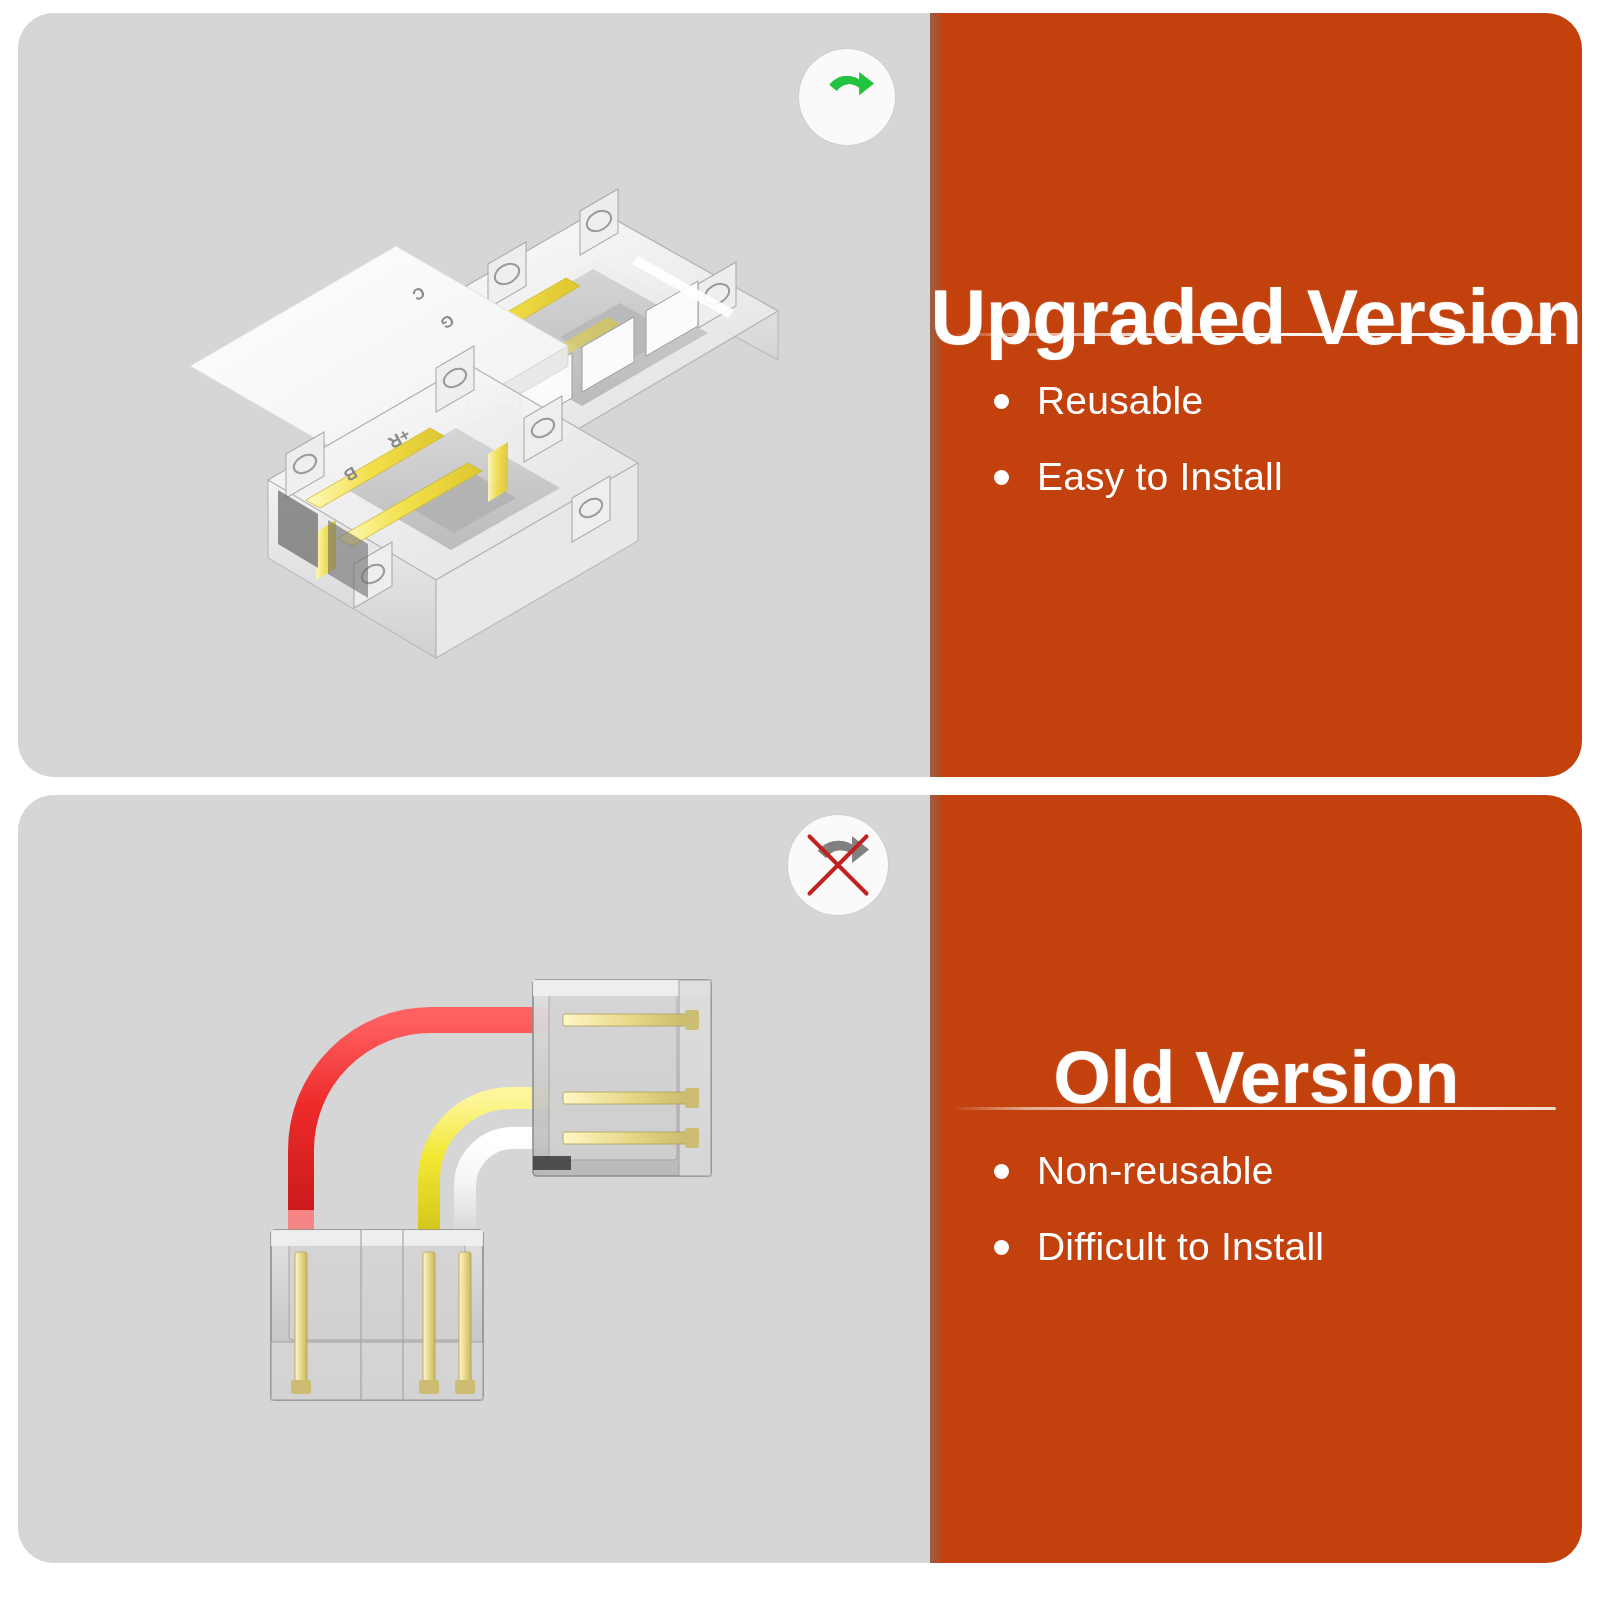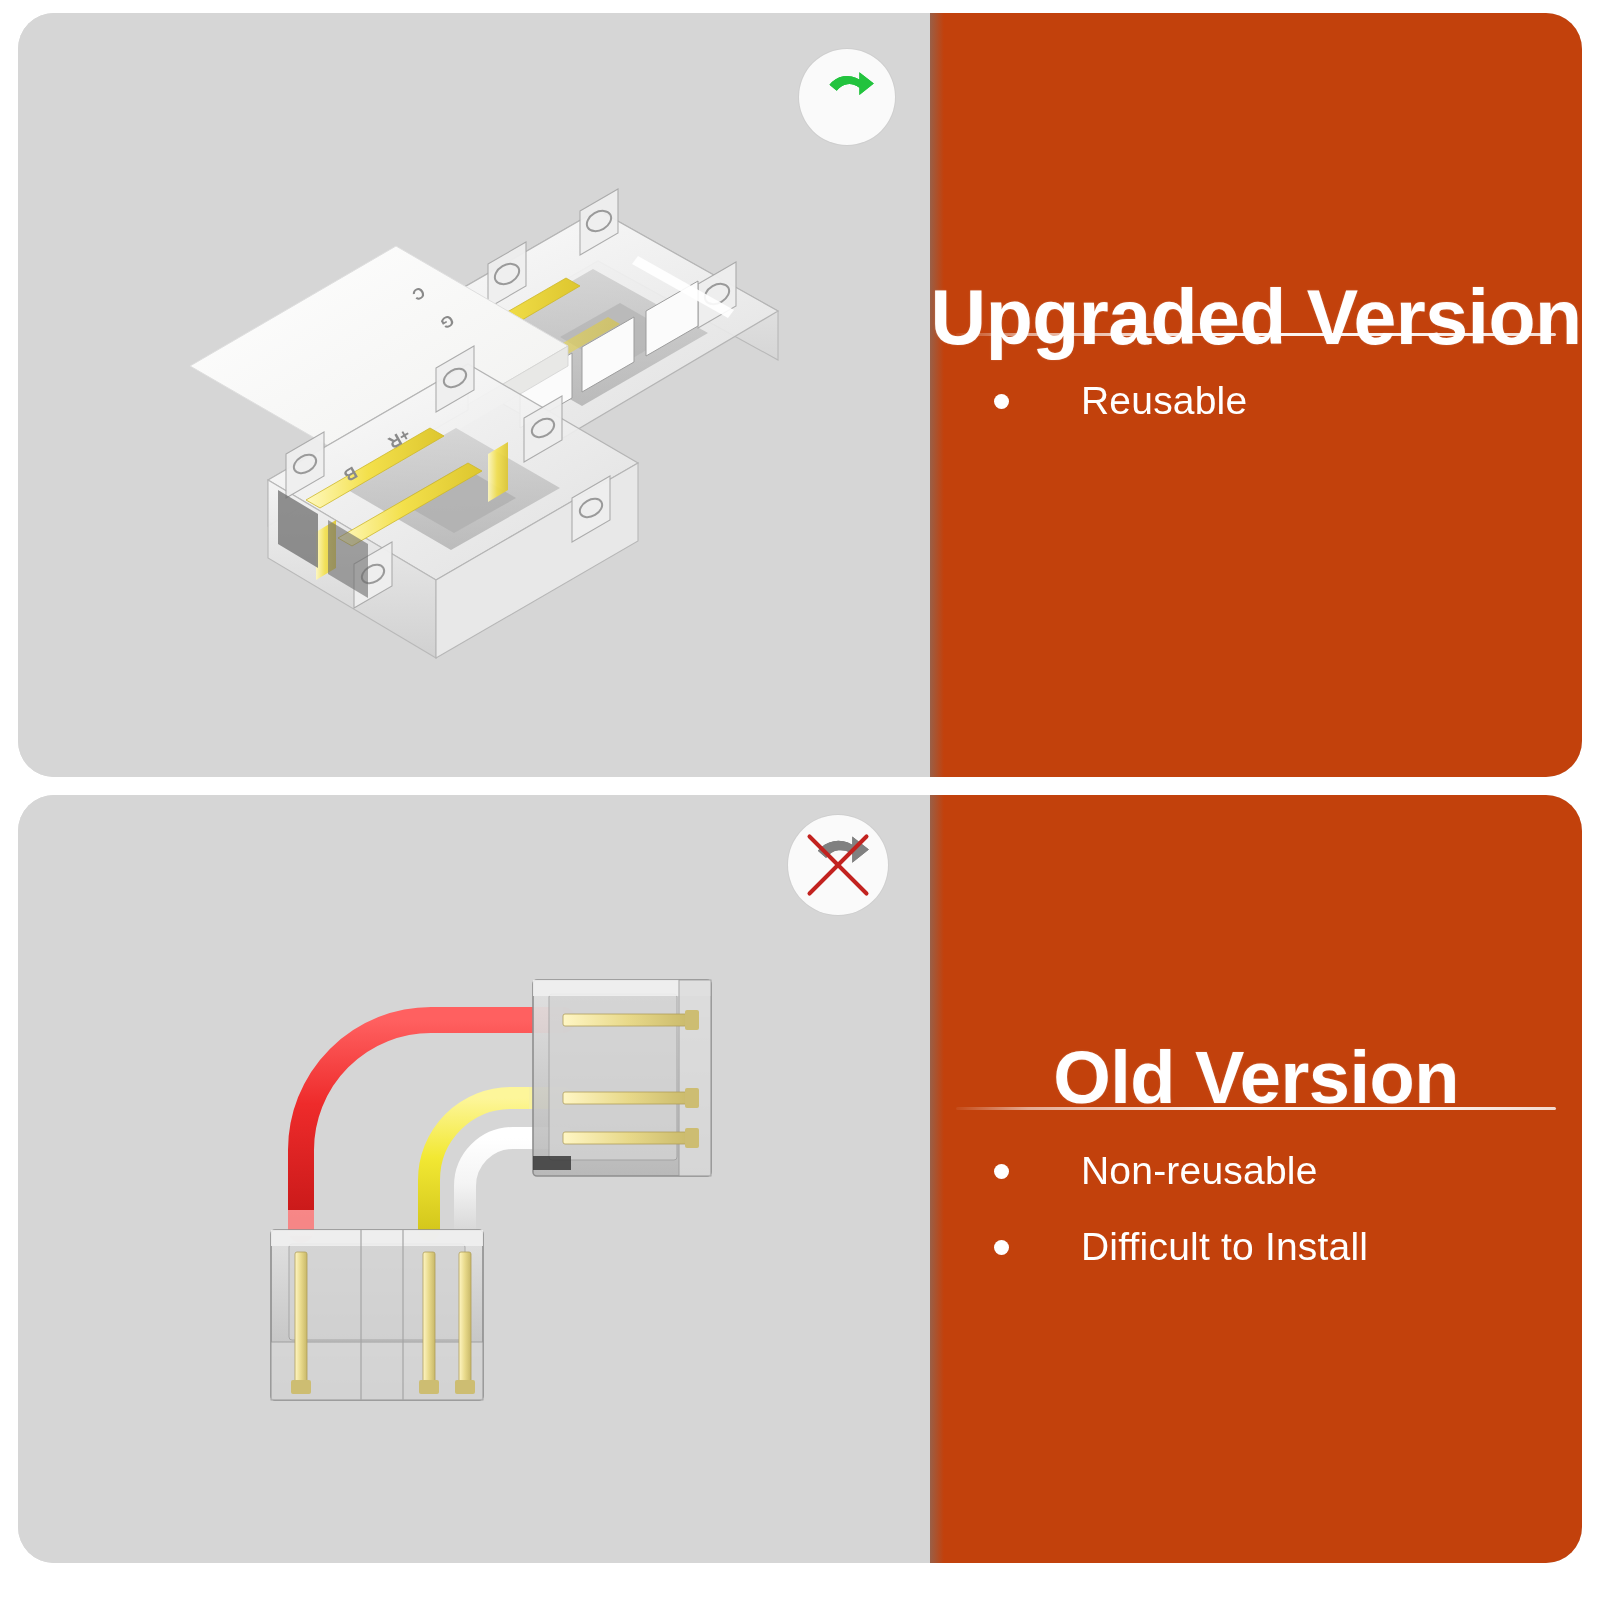--- a/index.html
+++ b/index.html
@@ -103,21 +103,20 @@
     margin: 0;
     padding: 0;
   }
   #bullets-upgraded { top: 350px; }
   #bullets-old      { top: 338px; }
 
   .bullet-row {
     display: flex;
     align-items: center;
     height: 76px;
-    gap: 44px;
   }
   .bullet-dot {
     width: 15px;
     height: 15px;
     border-radius: 50%;
     background: #ffffff;
     flex: 0 0 15px;
     margin-right: 28px;
   }
   .bullet-label {
@@ -257,20 +256,24 @@
     <div class="seam"></div>
 
     <h1 class="title" id="title-upgraded">Upgraded Version</h1>
 
     <div class="divider" id="divider-upgraded"></div>
 
     <ul class="bullets" id="bullets-upgraded">
       <li class="bullet-row">
         <span class="bullet-dot"></span>
         <span class="bullet-label">Reusable</span>
+      </li>
+      <li class="bullet-row">
+        <span class="bullet-dot"></span>
+        <span class="bullet-label">Easy to Install</span>
       </li>
     </ul>
   </div>
 </section>
 
 <section class="panel" id="panel-old">
 
   <div class="image-pane">
 
     <svg class="render" id="render-old" viewBox="0 0 520 530">

